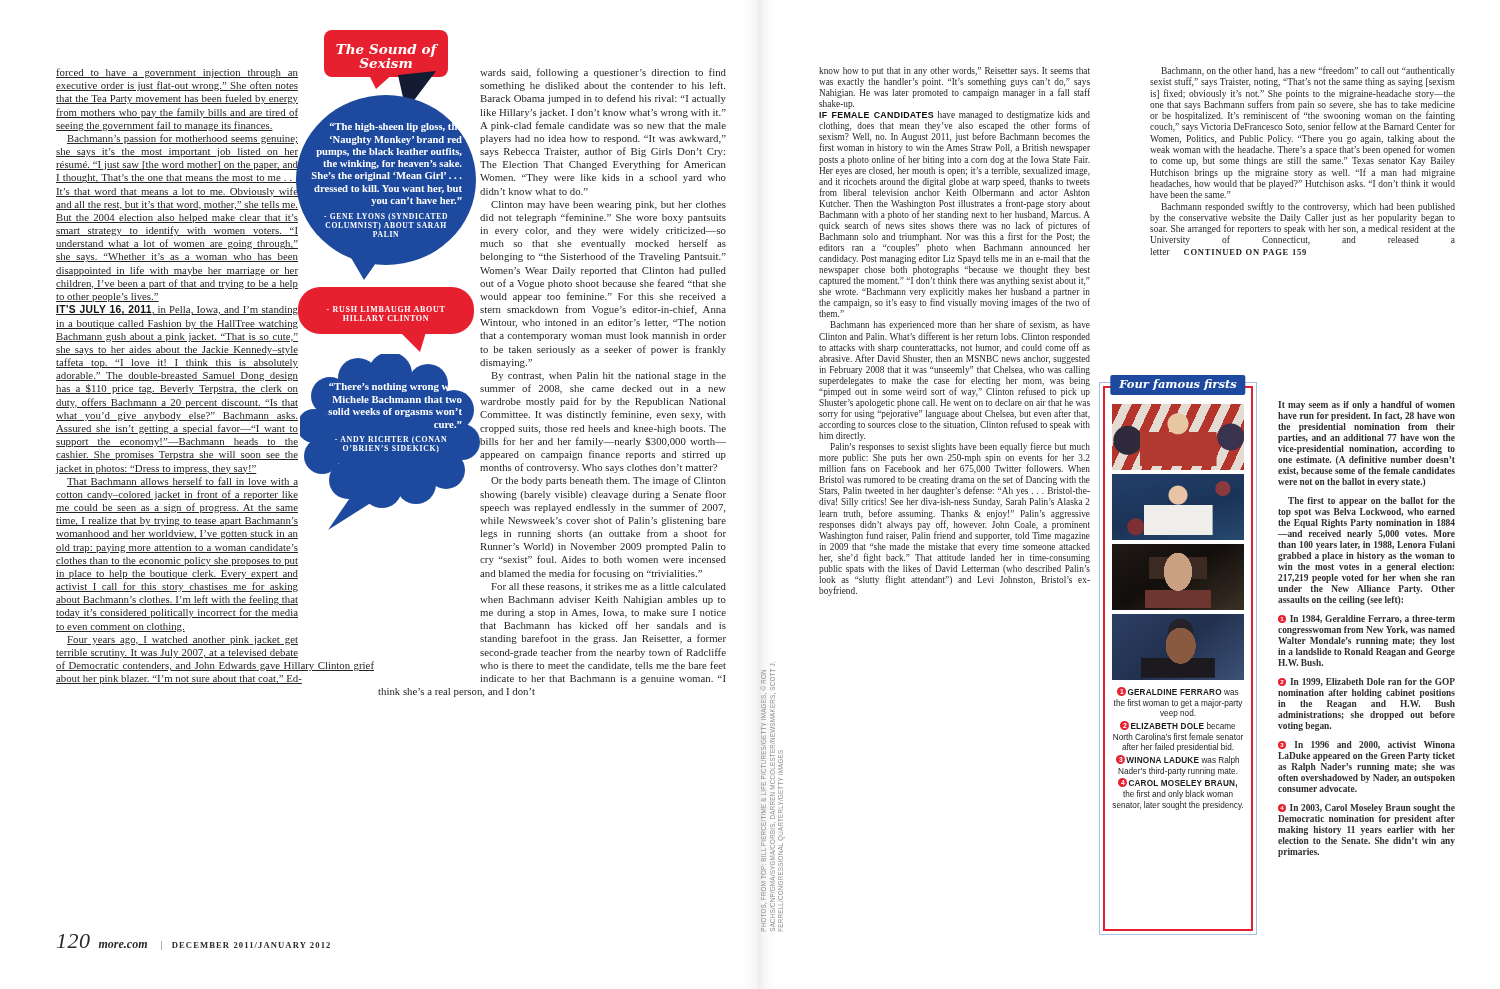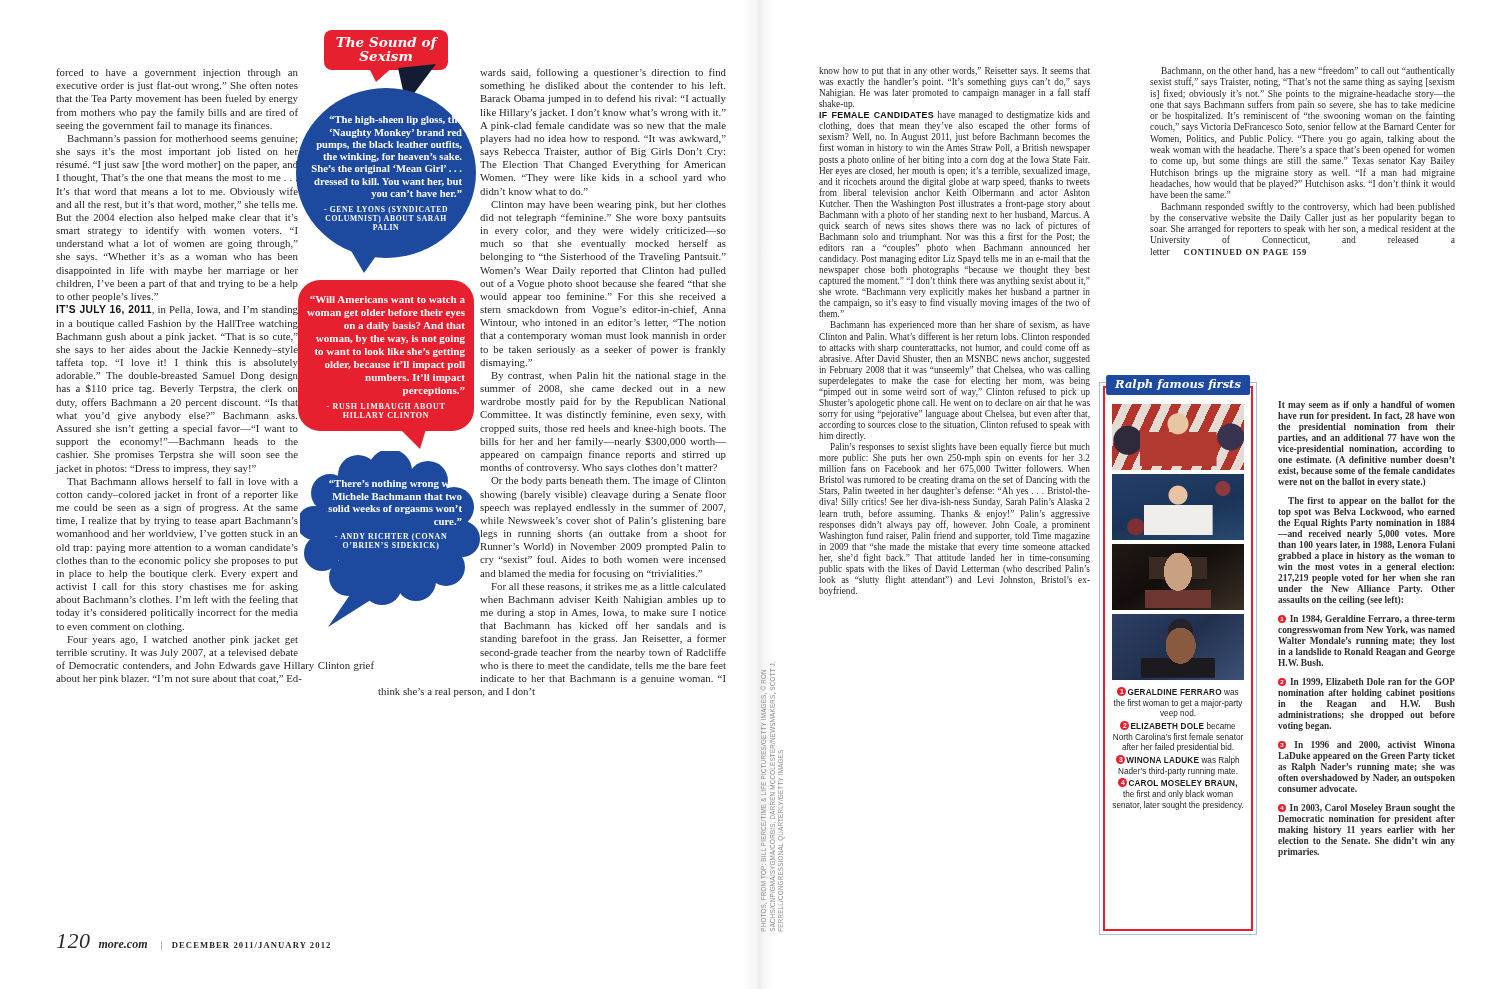--- a/index.html
+++ b/index.html
@@ -8,21 +8,21 @@
     background:#ffffff; overflow:hidden;
     font-family:"Liberation Serif", serif; color:#272323;
   }
   .gutter {
     position:absolute; left:742px; top:0; width:34px; height:989px;
     background:linear-gradient(90deg, rgba(0,0,0,0) 0%, rgba(0,0,0,0.035) 40%, rgba(0,0,0,0.07) 52%, rgba(0,0,0,0.03) 65%, rgba(0,0,0,0) 100%);
   }
   .textcol { position:absolute; }
   .textcol p { margin:0; text-align:justify; }
   .col1, .col2 { font-size:10.8px; line-height:1.22; width:318px; }
-  .col1 { left:56px; top:66px; }
+  .col1 { left:56px; top:66px;text-decoration:underline; }
   .col2 { left:378px; top:66px; width:348px; }
   .col3 { left:819px; top:66px; width:271px; font-size:9.3px; line-height:1.19; }
   .col4 { left:1150px; top:66px; width:305px; font-size:9.5px; line-height:1.19; }
   .ind { text-indent:11px; }
   .sp-r { float:right; width:76px; height:586px; }
   .sp-l { float:left; width:102px; height:612px; }
   .section { margin-top:12px; }
   .leadin {
     font-family:"Liberation Sans", sans-serif; font-weight:700;
     font-size:0.95em; letter-spacing:0.3px; color:#111;
@@ -30,21 +30,21 @@
   .continued {
     font-family:"Liberation Serif", serif; font-weight:700;
     font-size:8.5px; letter-spacing:0.8px; white-space:nowrap; margin-left:14px;
   }
 
   
   .bubblecol { position:absolute; left:296px; top:30px; width:180px; }
   .soundlabel {
     position:relative; width:116px; margin:0 auto;
     background:#e6202e; color:#fff; border-radius:8px;
-    padding:5px 4px 7px; text-align:center;
+    padding:12px 4px 7px; text-align:center;
     font-family:"DejaVu Serif", serif; font-style:italic; font-weight:bold;
     font-size:13.5px; line-height:1.05;
   }
   .soundlabel .tail-dark { position:absolute; left:74px; bottom:-34px; }
   .soundlabel .tail-red  { position:absolute; left:44px; bottom:-12px; }
   .bubble { position:relative; color:#fff; text-align:center; }
   .bubble .q {
     font-weight:bold; font-family:"Liberation Serif", serif;
     text-align:right; margin:0;
   }
@@ -199,21 +199,20 @@
 
     <div class="bubble b-circle">
       <p class="q">“The high-sheen lip gloss, the ‘Naughty Monkey’ brand red pumps, the black leather outfits, the winking, for heaven’s sake. She’s the original ‘Mean Girl’ . . . dressed to kill. You want her, but you can’t have her.”</p>
       <div class="attr">- GENE LYONS (SYNDICATED COLUMNIST) ABOUT SARAH PALIN</div>
       <svg class="tail" width="30" height="24">
           <polygon points="2,0 30,4 16,24" fill="#1d4a9e"></polygon>
         </svg>
     </div>
 
     <div class="bubble b-red">
-      <p class="q">“Will Americans want to watch a woman get older before their eyes on a daily basis? And that woman, by the way, is not going to want to look like she’s getting older, because it’ll impact poll numbers. It’ll impact perceptions.”</p>
       <div class="attr">- RUSH LIMBAUGH ABOUT HILLARY CLINTON</div>
       <svg class="tail" width="28" height="22">
           <polygon points="0,0 28,2 22,22" fill="#e6202e"></polygon>
         </svg>
     </div>
 
     <div class="bubble b-cloud">
       <svg width="180" height="180" viewBox="0 0 180 180">
         <g fill="#1d4a9e">
           <circle cx="90" cy="20" r="22"></circle>
@@ -245,21 +244,21 @@
     <p class="ind">Bachmann has experienced more than her share of sexism, as have Clinton and Palin. What’s different is her return lobs. Clinton responded to attacks with sharp counterattacks, not humor, and could come off as abrasive. After David Shuster, then an MSNBC news anchor, suggested in February 2008 that it was “unseemly” that Chelsea, who was calling superdelegates to make the case for electing her mom, was being “pimped out in some weird sort of way,” Clinton refused to pick up Shuster’s apologetic phone call. He went on to declare on air that he was sorry for using “pejorative” language about Chelsea, but even after that, according to sources close to the situation, Clinton refused to speak with him directly.</p>
     <p class="ind">Palin’s responses to sexist slights have been equally fierce but much more public: She puts her own 250-mph spin on events for her 3.2 million fans on Facebook and her 675,000 Twitter followers. When Bristol was rumored to be creating drama on the set of Dancing with the Stars, Palin tweeted in her daughter’s defense: “Ah yes . . . Bristol-the-diva! Silly critics! See her diva-ish-ness Sunday, Sarah Palin’s Alaska 2 learn truth, before assuming. Thanks &amp; enjoy!” Palin’s aggressive responses didn’t always pay off, however. John Coale, a prominent Washington fund raiser, Palin friend and supporter, told Time magazine in 2009 that “she made the mistake that every time someone attacked her, she’d fight back.” That attitude landed her in time-consuming public spats with the likes of David Letterman (who described Palin’s look as “slutty flight attendant”) and Levi Johnston, Bristol’s ex-boyfriend.</p>
   </div>
 
   <div class="textcol col4">
     <p class="ind">Bachmann, on the other hand, has a new “freedom” to call out “authentically sexist stuff,” says Traister, noting, “That’s not the same thing as saying [sexism is] fixed; obviously it’s not.” She points to the migraine-headache story—the one that says Bachmann suffers from pain so severe, she has to take medicine or be hospitalized. It’s reminiscent of “the swooning woman on the fainting couch,” says Victoria DeFrancesco Soto, senior fellow at the Barnard Center for Women, Politics, and Public Policy. “There you go again, talking about the weak woman with the headache. There’s a space that’s been opened for women to come up, but some things are still the same.” Texas senator Kay Bailey Hutchison brings up the migraine story as well. “If a man had migraine headaches, how would that be played?” Hutchison asks. “I don’t think it would have been the same.”</p>
     <p class="ind"><span>Bachmann responded swiftly to the controversy, which had been published by the conservative website the Daily Caller just as her popularity began to soar. She arranged for reporters to speak with her son, a medical resident at the University of Connecticut, and released a letter</span><span class="continued">CONTINUED ON PAGE 159</span></p>
   </div>
 
   <div class="firsts">
-    <div class="ribbon"><span>Ralph famous firsts</span></div>
+    <div class="ribbon"><span>Four famous firsts</span></div>
     <div class="photo photo-ferraro"></div>
     <div class="photo photo-dole"></div>
     <div class="photo photo-laduke"></div>
     <div class="photo photo-braun"></div>
     <div class="caps">
       <p><span class="numcirc">1</span><span class="capname">GERALDINE FERRARO</span><span> was the first woman to get a major-party veep nod.</span></p>
       <p><span class="numcirc">2</span><span class="capname">ELIZABETH DOLE</span><span> became North Carolina’s first female senator after her failed presidential bid.</span></p>
       <p><span class="numcirc">3</span><span class="capname">WINONA LADUKE</span><span> was Ralph Nader’s third-party running mate.</span></p>
       <p><span class="numcirc">4</span><span class="capname">CAROL MOSELEY BRAUN,</span><span> the first and only black woman senator, later sought the presidency.</span></p>
     </div>

